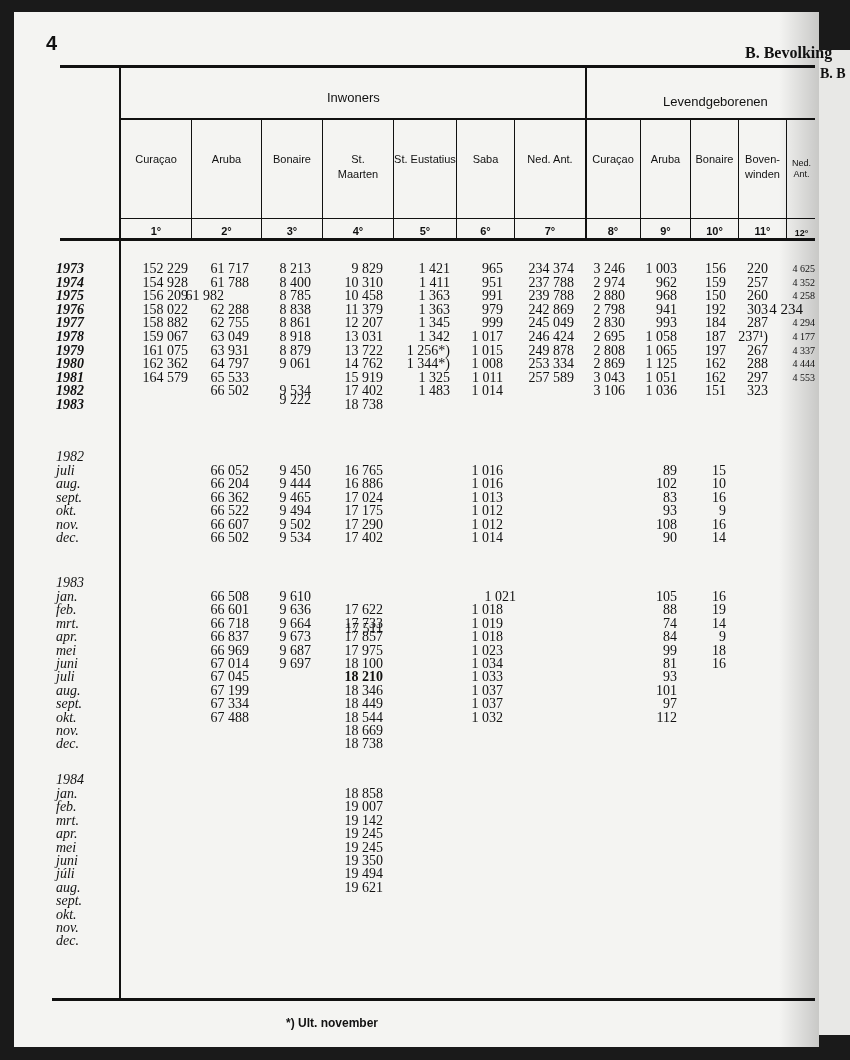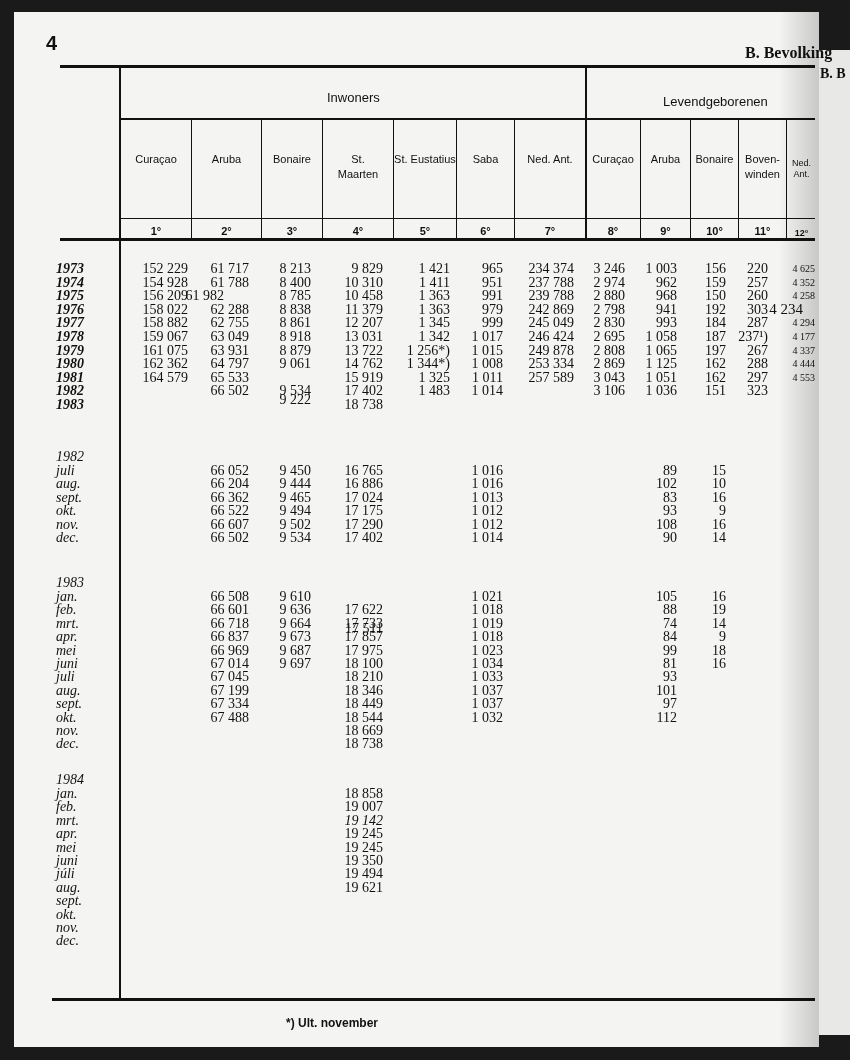--- a/index.html
+++ b/index.html
@@ -269,21 +269,21 @@
     <div class="cell" style="top: 531px; right: 539px;">9 534</div>
     <div class="cell" style="top: 531px; right: 467px;">17 402</div>
     <div class="cell" style="top: 531px; right: 347px;">1 014</div>
     <div class="cell" style="top: 531px; right: 173px;">90</div>
     <div class="cell" style="top: 531px; right: 124px;">14</div>
     <div class="label light" style="top: 576px;">1983</div>
     <div class="label light" style="top: 590px;">jan.</div>
     <div class="cell" style="top: 590px; right: 601px;">66 508</div>
     <div class="cell" style="top: 590px; right: 539px;">9 610</div>
     <div class="cell" style="top: 622px; right: 467px;">17 511</div>
-    <div class="cell" style="top: 590px; right: 347px;">1 021</div>
+    <div class="cell" style="top: 590px; right: 334px;">1 021</div>
     <div class="cell" style="top: 590px; right: 173px;">105</div>
     <div class="cell" style="top: 590px; right: 124px;">16</div>
     <div class="label light" style="top: 603px;">feb.</div>
     <div class="cell" style="top: 603px; right: 601px;">66 601</div>
     <div class="cell" style="top: 603px; right: 539px;">9 636</div>
     <div class="cell" style="top: 603px; right: 467px;">17 622</div>
     <div class="cell" style="top: 603px; right: 347px;">1 018</div>
     <div class="cell" style="top: 603px; right: 173px;">88</div>
     <div class="cell" style="top: 603px; right: 124px;">19</div>
     <div class="label light" style="top: 617px;">mrt.</div>
@@ -309,21 +309,21 @@
     <div class="cell" style="top: 644px; right: 124px;">18</div>
     <div class="label light" style="top: 657px;">juni</div>
     <div class="cell" style="top: 657px; right: 601px;">67 014</div>
     <div class="cell" style="top: 657px; right: 539px;">9 697</div>
     <div class="cell" style="top: 657px; right: 467px;">18 100</div>
     <div class="cell" style="top: 657px; right: 347px;">1 034</div>
     <div class="cell" style="top: 657px; right: 173px;">81</div>
     <div class="cell" style="top: 657px; right: 124px;">16</div>
     <div class="label light" style="top: 670px;">juli</div>
     <div class="cell" style="top: 670px; right: 601px;">67 045</div>
-    <div class="cell" style="top: 670px; right: 467px;">18 210</div>
+    <div class="cell" style="top: 670px; right: 467px; font-weight: bold;">18 210</div>
     <div class="cell" style="top: 670px; right: 347px;">1 033</div>
     <div class="cell" style="top: 670px; right: 173px;">93</div>
     <div class="label light" style="top: 684px;">aug.</div>
     <div class="cell" style="top: 684px; right: 601px;">67 199</div>
     <div class="cell" style="top: 684px; right: 467px;">18 346</div>
     <div class="cell" style="top: 684px; right: 347px;">1 037</div>
     <div class="cell" style="top: 684px; right: 173px;">101</div>
     <div class="label light" style="top: 697px;">sept.</div>
     <div class="cell" style="top: 697px; right: 601px;">67 334</div>
     <div class="cell" style="top: 697px; right: 467px;">18 449</div>
@@ -337,21 +337,21 @@
     <div class="label light" style="top: 724px;">nov.</div>
     <div class="cell" style="top: 724px; right: 467px;">18 669</div>
     <div class="label light" style="top: 737px;">dec.</div>
     <div class="cell" style="top: 737px; right: 467px;">18 738</div>
     <div class="label light" style="top: 773px;">1984</div>
     <div class="label light" style="top: 787px;">jan.</div>
     <div class="cell" style="top: 787px; right: 467px;">18 858</div>
     <div class="label light" style="top: 800px;">feb.</div>
     <div class="cell" style="top: 800px; right: 467px;">19 007</div>
     <div class="label light" style="top: 814px;">mrt.</div>
-    <div class="cell" style="top: 814px; right: 467px; font-style: italic;">19 142</div>
+    <div class="cell" style="top: 814px; right: 467px;">19 142</div>
     <div class="label light" style="top: 827px;">apr.</div>
     <div class="cell" style="top: 827px; right: 467px;">19 245</div>
     <div class="label light" style="top: 841px;">mei</div>
     <div class="cell" style="top: 841px; right: 467px;">19 245</div>
     <div class="label light" style="top: 854px;">juni</div>
     <div class="cell" style="top: 854px; right: 467px;">19 350</div>
     <div class="label light" style="top: 867px;">júli</div>
     <div class="cell" style="top: 867px; right: 467px;">19 494</div>
     <div class="label light" style="top: 881px;">aug.</div>
     <div class="cell" style="top: 881px; right: 467px;">19 621</div>

